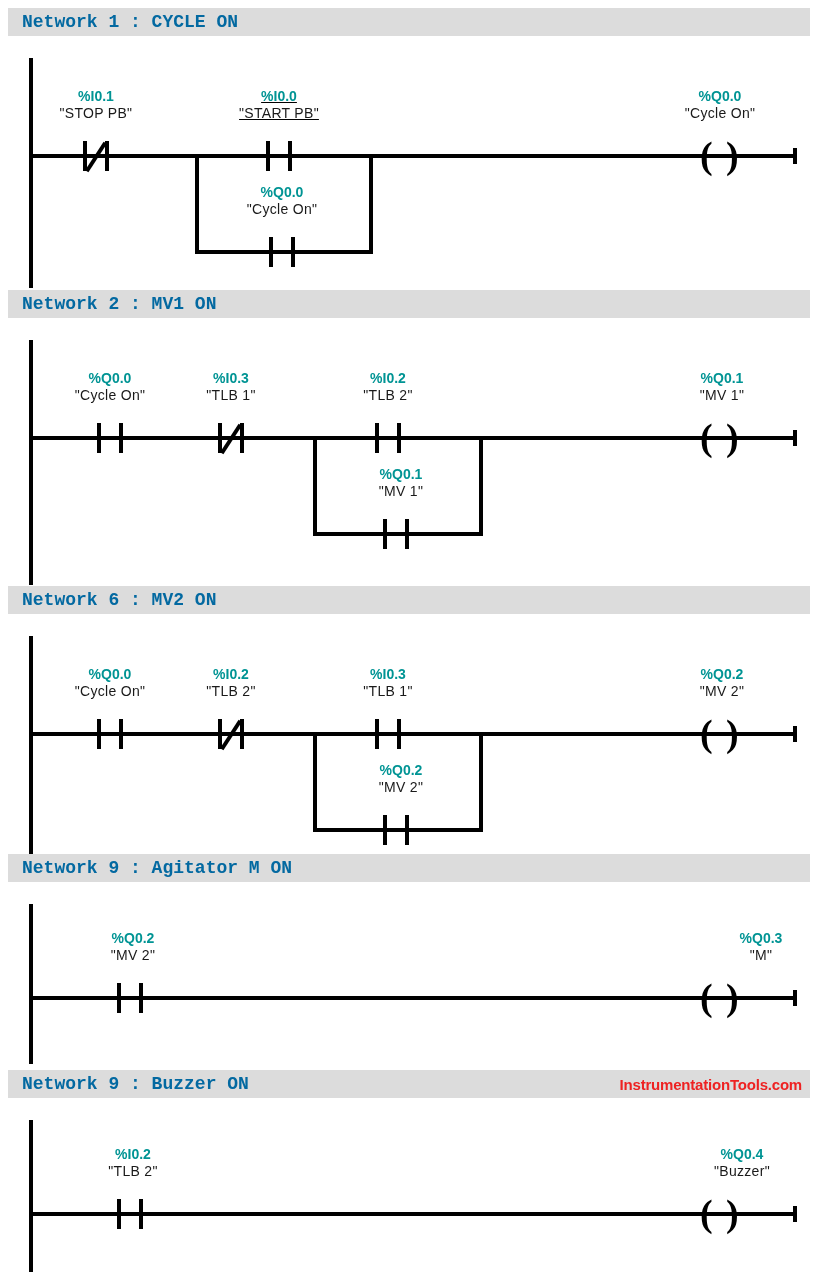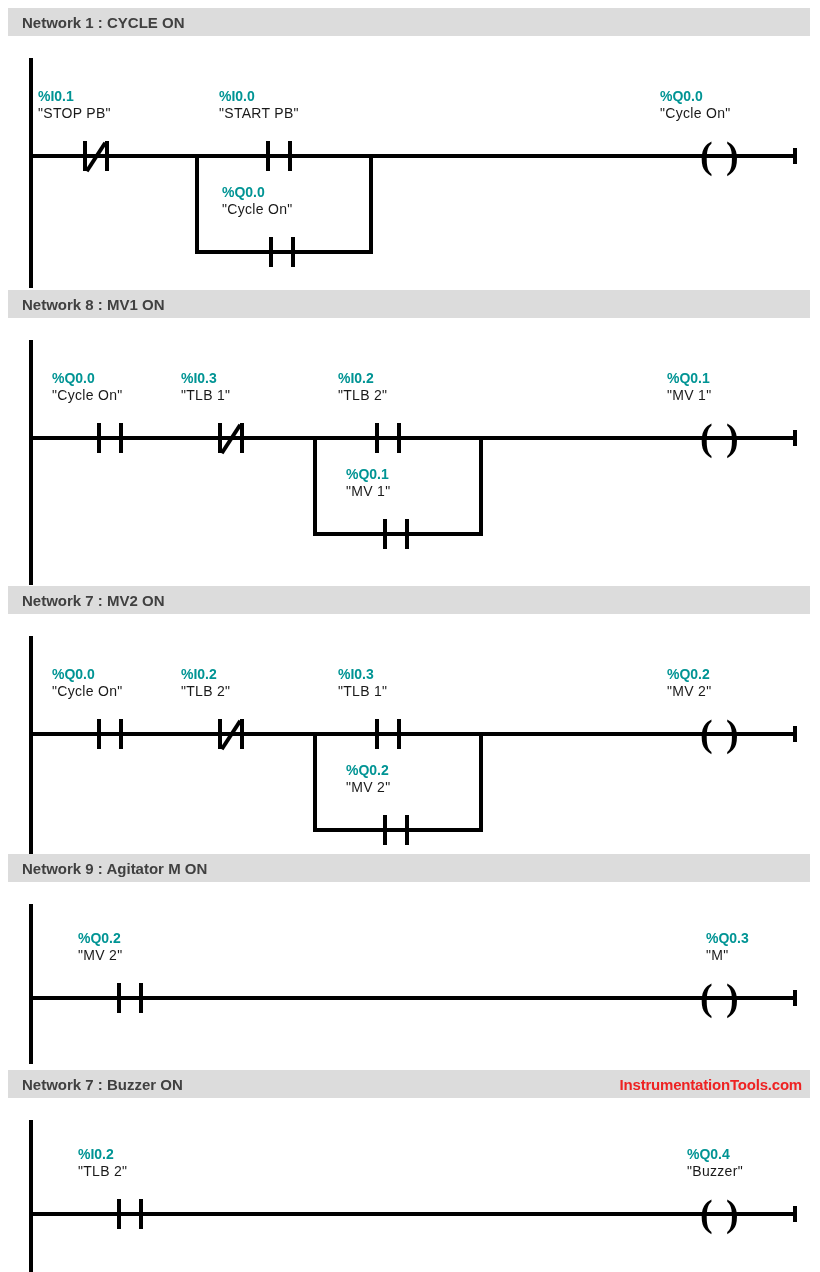--- a/index.html
+++ b/index.html
@@ -30,25 +30,26 @@
     width: 802px;
     height: 28px;
     background: #dcdcdc;
     display: flex;
     align-items: center;
     justify-content: space-between;
     box-sizing: border-box;
     padding: 0 8px 0 14px;
   }
   .net-title {
-    font-size: 15px;
+    font-size: 18px;
     font-weight: bold;
-    color: #404040;
+    color: #0369a1;
     letter-spacing: 0px;
     white-space: nowrap;
+    font-family: Liberation Mono, monospace;
   }
   .watermark {
     font-size: 15px;
     font-weight: bold;
     color: #ee2222;
     white-space: nowrap;
     letter-spacing: -0.2px;
   }
 
   
@@ -129,21 +130,21 @@
     font-weight: bold;
     color: #000000;
     font-family: "Liberation Serif", serif;
   }
   .coil .paren.l { left: -2px; }
   .coil .paren.r { left: 24px; }
 
   
   .lbl {
     position: absolute;
-    text-align: left;
+    text-align: center;
     white-space: nowrap;
     line-height: 1.22;
   }
   .lbl .addr {
     display: block;
     color: #009494;
     font-size: 14px;
     font-weight: bold;
     letter-spacing: 0px;
   }
@@ -174,21 +175,21 @@
     <div class="lbl" style="left:38px; top:52px; width:116px;">
       <span class="addr">%I0.1</span>
       <span class="sym">"STOP PB"</span>
     </div>
     <div class="contact" style="left:83px; top:105px;">
       <div class="bar left"></div>
       <div class="bar right"></div>
       <div class="slash"></div>
     </div>
 
-    <div class="lbl" style="left:219px; top:52px; width:120px;">
+    <div class="lbl" style="left:219px; top:52px; width:120px;text-decoration:underline;">
       <span class="addr">%I0.0</span>
       <span class="sym">"START PB"</span>
     </div>
     <div class="contact" style="left:266px; top:105px;">
       <div class="bar left"></div>
       <div class="bar right"></div>
     </div>
 
     <div class="vlink" style="left:195px; top:118px; height:100px;"></div>
     <div class="vlink" style="left:369px; top:118px; height:100px;"></div>
@@ -210,21 +211,21 @@
     <div class="coil" style="left:702px; top:103px;">
       <span class="paren l">(</span>
       <span class="paren r">)</span>
     </div>
   </div>
 </div>
 
 <div class="network" style="top:290px;">
 
   <div class="net-header">
-    <span class="net-title">Network 8 : MV1 ON</span>
+    <span class="net-title">Network 2 : MV1 ON</span>
   </div>
 
   <div class="rungs">
     <div class="rail" style="left:29px; top:22px; height:245px;"></div>
 
     <div class="wire" style="left:29px; top:118px; width:766px;"></div>
     <div class="end-tick" style="left:793px; top:112px;"></div>
 
     <div class="lbl" style="left:52px; top:52px; width:116px;">
       <span class="addr">%Q0.0</span>
@@ -274,21 +275,21 @@
     <div class="coil" style="left:702px; top:103px;">
       <span class="paren l">(</span>
       <span class="paren r">)</span>
     </div>
   </div>
 </div>
 
 <div class="network" style="top:586px;">
 
   <div class="net-header">
-    <span class="net-title">Network 7 : MV2 ON</span>
+    <span class="net-title">Network 6 : MV2 ON</span>
   </div>
 
   <div class="rungs">
     <div class="rail" style="left:29px; top:22px; height:230px;"></div>
 
     <div class="wire" style="left:29px; top:118px; width:766px;"></div>
     <div class="end-tick" style="left:793px; top:112px;"></div>
 
     <div class="lbl" style="left:52px; top:52px; width:116px;">
       <span class="addr">%Q0.0</span>
@@ -370,21 +371,21 @@
     <div class="coil" style="left:702px; top:99px;">
       <span class="paren l">(</span>
       <span class="paren r">)</span>
     </div>
   </div>
 </div>
 
 <div class="network" style="top:1070px;">
 
   <div class="net-header">
-    <span class="net-title">Network 7 : Buzzer ON</span>
+    <span class="net-title">Network 9 : Buzzer ON</span>
     <span class="watermark">InstrumentationTools.com</span>
   </div>
 
   <div class="rungs">
     <div class="rail" style="left:29px; top:22px; height:160px;"></div>
 
     <div class="wire" style="left:29px; top:114px; width:766px;"></div>
     <div class="end-tick" style="left:793px; top:108px;"></div>
 
     <div class="lbl" style="left:78px; top:48px; width:110px;">

